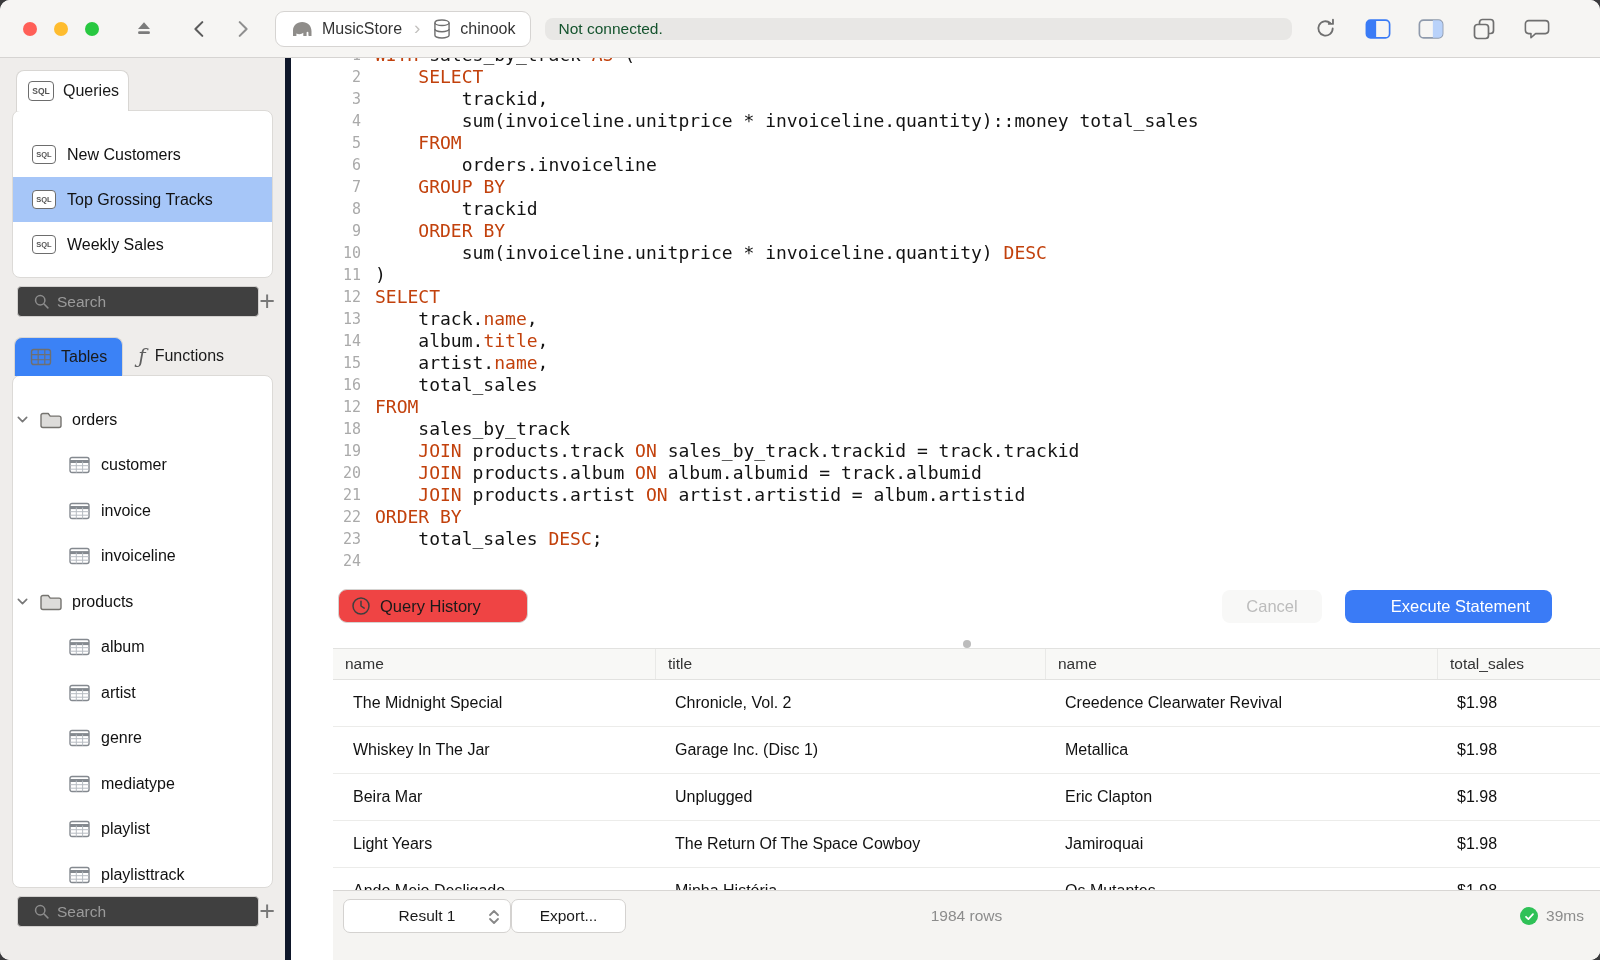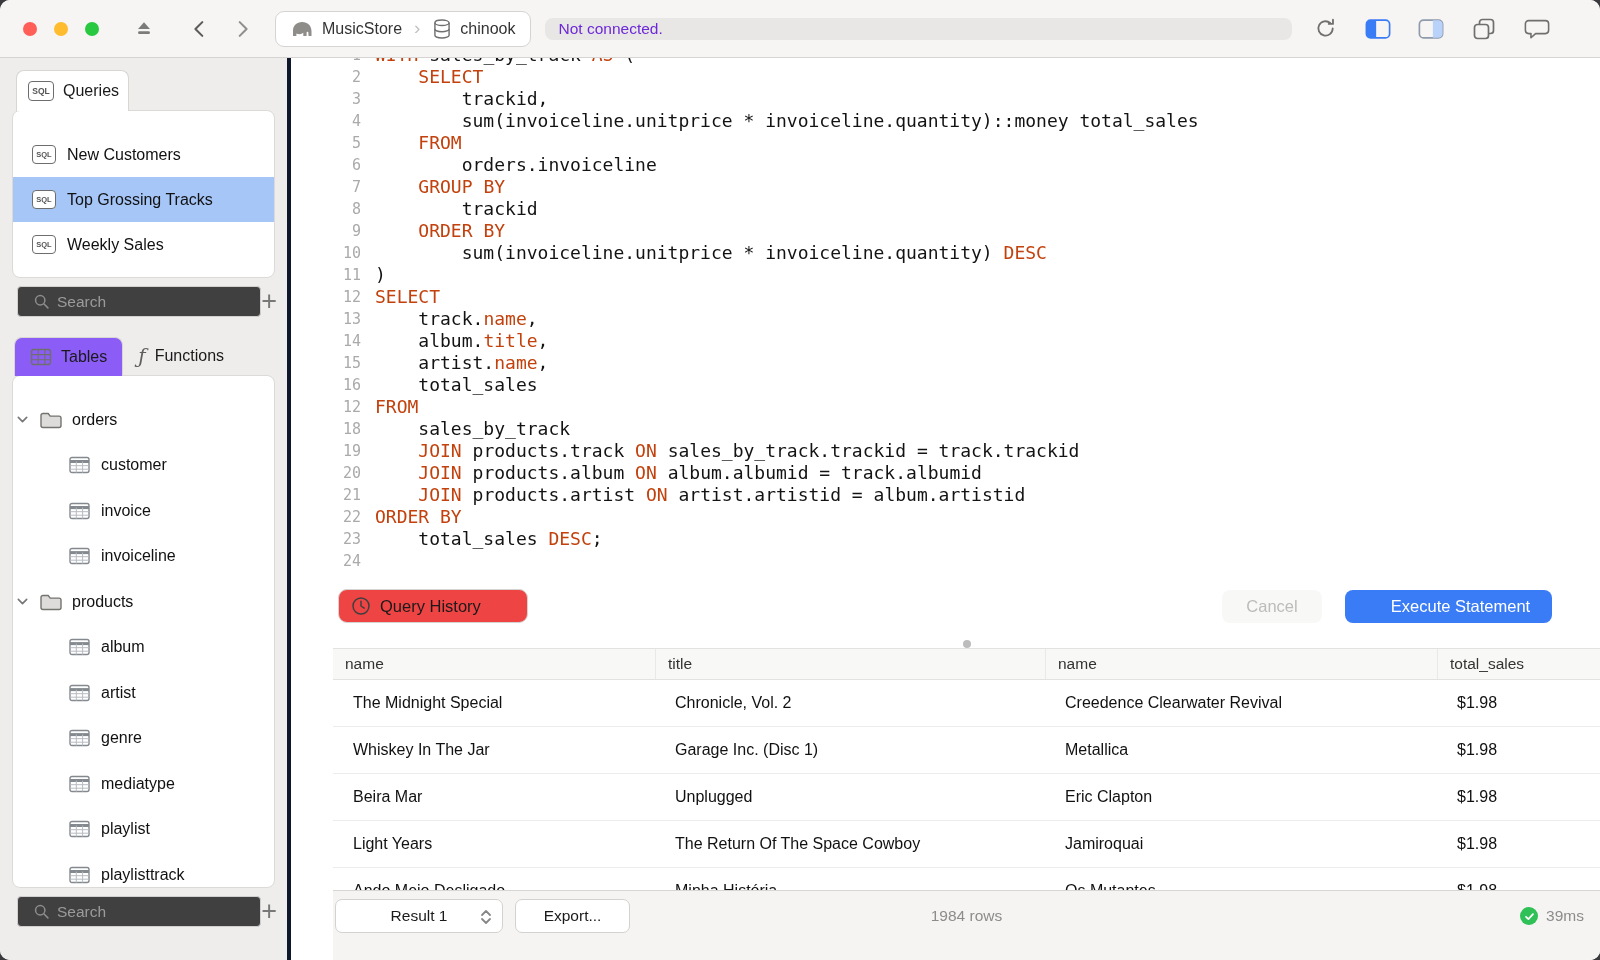--- a/index.html
+++ b/index.html
@@ -8,41 +8,41 @@
 
   
   .titlebar { position:absolute; top:0; left:0; right:0; height:58px; background:#f6f5f3; border-bottom:1px solid #d6d4d2; display:flex; align-items:center; z-index:20; }
   .traffic { display:flex; gap:17px; margin-left:23px; }
   .tl { width:14px; height:14px; border-radius:50%; display:inline-block; }
   .tl.red { background:#ff5f57; } .tl.yellow { background:#febc2e; } .tl.green { background:#28c840; }
   .icon-btn { background:none; border:none; width:26px; height:26px; display:flex; align-items:center; justify-content:center; cursor:default; }
   .breadcrumb { margin-left:20px; height:36px; background:#fff; border:1px solid #d6d4d2; border-radius:9px; display:flex; align-items:center; padding:0 14px; gap:8px; }
   .crumb { display:flex; align-items:center; gap:8px; font-size:16px; color:#333; }
   .crumb-sep { color:#c3c1bf; font-size:19px; margin:0 4px; transform:translateY(-1px); }
-  .statusfield { flex:1; margin-left:14px; margin-right:20px; height:22px; background:#e8e7e5; border-radius:8px; display:flex; align-items:center; padding-left:14px; font-size:15.5px; color:#6d28d9; }
+  .statusfield { flex:1; margin-left:14px; margin-right:20px; height:22px; background:#e8e7e5; border-radius:8px; display:flex; align-items:center; padding-left:14px; font-size:15.5px; color:#14532d; }
   .tb-icons { display:flex; gap:27px; margin-right:50px; align-items:center; }
 
   
-  .sidebar { position:absolute; top:58px; bottom:0; left:0; width:291px; background:#efedeb; border-right:4px solid #0f172a; }
+  .sidebar { position:absolute; top:58px; bottom:0; left:0; width:291px; background:#efedeb; border-right:6px solid #0f172a; }
   .queries-tab { position:absolute; left:16px; top:12px; width:113px; height:41px; background:#fff; border:1px solid #d8d6d3; border-bottom:none; border-radius:8px 8px 0 0; display:flex; align-items:center; gap:9px; padding-left:11px; font-size:16px; color:#1a1a1a; z-index:3; }
   .sql-badge { width:26px; height:20px; border:1.5px solid #6d6d6d; border-radius:4px; font-size:8.5px; font-weight:700; color:#555; display:grid; place-items:center; background:#fff; }
   .queries-panel { position:absolute; left:12px; right:12px; top:52px; height:168px; background:#fff; border:1px solid #dcdad7; border-radius:8px; overflow:hidden; z-index:2; }
   .queries-list { padding-top:21px; }
   .q-item { height:45px; display:flex; align-items:center; gap:11px; padding-left:19px; font-size:16px; color:#111; }
   .q-item.selected { background:#a6c6f8; }
   .sqldoc { width:24px; height:19px; border:1.5px solid #6d6d6d; border-radius:4px; font-size:7.5px; font-weight:700; color:#555; display:grid; place-items:center; flex:none; background:#fff; }
   .search-row { position:absolute; left:17px; right:10px; display:flex; align-items:center; }
   .search-row.top { top:228px; }
   .search-row.bottom { bottom:33px; }
   .search-field { width:265px; height:31px; background:#404040; border:1px solid #d2d0ce; border-radius:4px; display:flex; align-items:center; gap:7px; padding-left:15px; }
   .search-ph { color:#9b9b9b; font-size:15.5px; }
   .plus-btn { flex:1; background:none; border:none; font-size:27px; color:#787878; font-weight:300; text-align:center; line-height:31px; cursor:default; }
   .struct-tabs { position:absolute; top:279px; left:14px; display:flex; z-index:3; }
   .stab { height:38px; display:flex; align-items:center; gap:9px; padding:0 15px; font-size:16px; color:#1a1a1a; }
-  .stab.active { height:39px; background:#8b5cf6; border:1px solid #d8d6d3; border-bottom:none; border-radius:8px 8px 0 0; }
+  .stab.active { height:39px; background:#3b82f6; border:1px solid #d8d6d3; border-bottom:none; border-radius:8px 8px 0 0; }
   .fx-glyph { font-family:"DejaVu Serif",serif; font-style:italic; font-size:20px; color:#5f5f5f; }
   .tree-panel { position:absolute; left:12px; right:12px; top:317px; bottom:72px; background:#fff; border:1px solid #dcdad7; border-radius:8px; overflow:hidden; padding-top:21px; z-index:2; }
   .t-row { height:45.5px; display:flex; align-items:center; font-size:16px; color:#111; }
   .t-row.folder { padding-left:2px; gap:9px; }
   .t-row.tablerow { padding-left:56px; gap:11px; }
 
   
   .main { position:absolute; top:58px; left:333px; right:0; bottom:0; background:#fff; }
   .editor { position:absolute; top:0; left:0; right:0; height:528px; overflow:hidden; }
   .code { margin-top:-14px; font-family:"DejaVu Sans Mono",monospace; font-size:18px; }
@@ -61,21 +61,21 @@
 
   .results-header { position:absolute; top:590px; height:32px; left:0; right:0; background:#f8f8f6; border-top:1px solid #e2e2e0; border-bottom:1px solid #e2e2e0; display:flex; }
   .hcell { padding-left:12px; display:flex; align-items:center; font-size:15.5px; color:#333; border-left:1px solid #e9e9e7; }
   .hcell:first-child { border-left:none; }
   .results-body { position:absolute; top:622px; height:210px; left:0; right:0; overflow:hidden; }
   .rrow { display:flex; height:47px; border-bottom:1px solid #ececea; background:#fff; }
   .rcell { padding-left:20px; display:flex; align-items:center; font-size:16px; color:#111; overflow:hidden; white-space:nowrap; }
   .c0 { width:322px; flex:none; } .c1 { width:390px; flex:none; } .c2 { width:392px; flex:none; } .c3 { flex:1; }
 
   .bottom-bar { position:absolute; top:832px; bottom:0; left:0; right:0; background:#f5f4f2; border-top:1px solid #d8d6d4; }
-  .bb-left { position:absolute; left:2px; top:8px; display:flex; gap:12px; }
+  .bb-left { position:absolute; left:10px; top:8px; display:flex; }
   .popup-btn { position:relative; width:168px; height:34px; background:#fff; border:1px solid #d4d2d0; border-radius:7px; font-size:15.5px; color:#1a1a1a; display:flex; align-items:center; justify-content:center; }
   .popup-btn svg { position:absolute; right:7px; top:7px; }
   .export-btn { width:115px; height:34px; background:#fff; border:1px solid #d4d2d0; border-radius:7px; font-size:15.5px; color:#1a1a1a; }
   .bb-center { position:absolute; left:0; right:0; top:8px; height:34px; display:flex; align-items:center; justify-content:center; color:#8c8c8c; font-size:15.5px; pointer-events:none; }
   .bb-right { position:absolute; right:16px; top:8px; height:34px; display:flex; align-items:center; gap:8px; color:#8c8c8c; font-size:15.5px; }
   .check-circle { width:18px; height:18px; border-radius:50%; background:#2fc157; display:grid; place-items:center; }
 </style>
 </head>
 <body>
 

